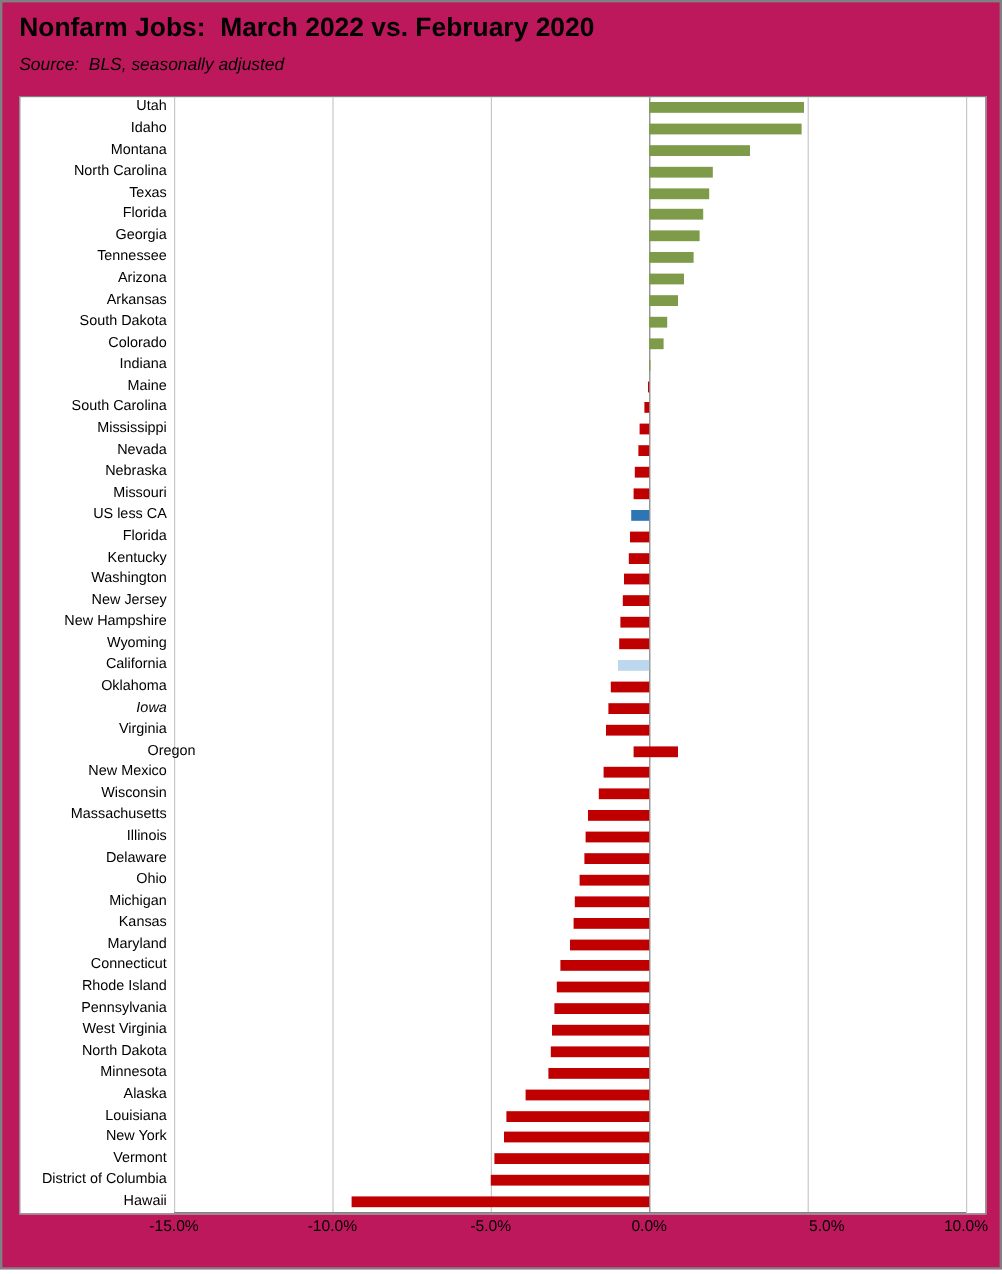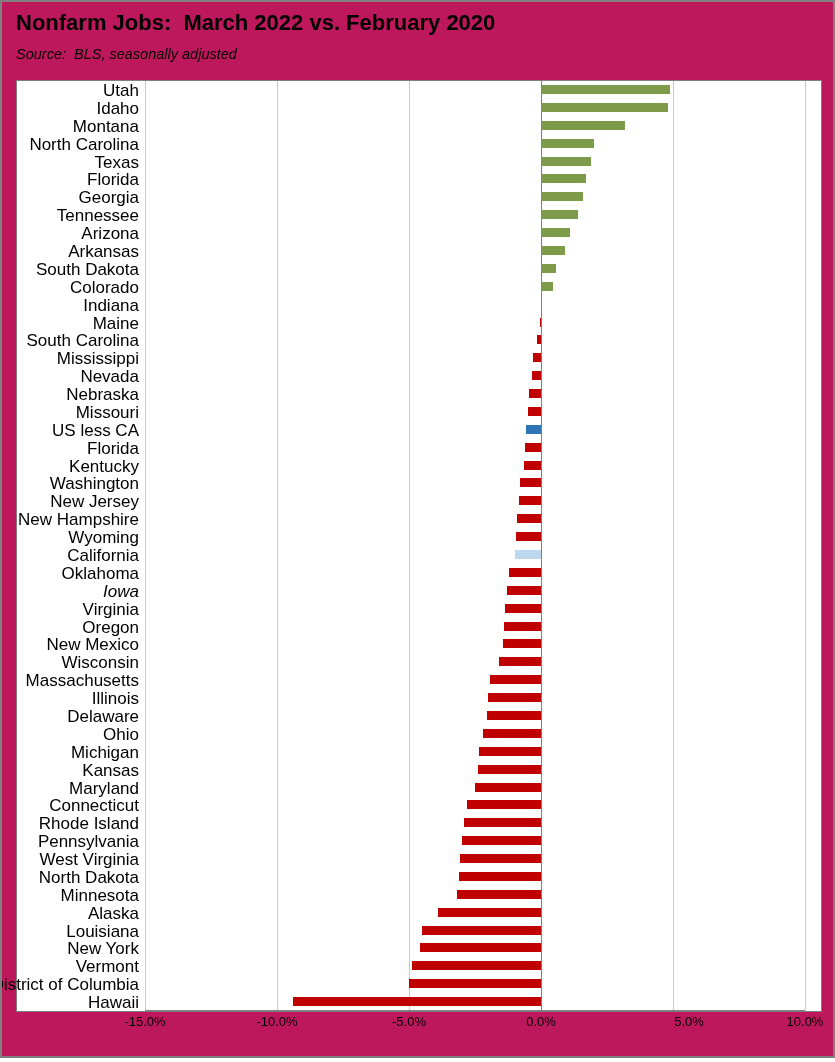--- a/index.html
+++ b/index.html
@@ -84,21 +84,21 @@
   .bar {
     position: absolute;
     top: 3px;
     height: 9px;
   }
   .lbl {
     position: absolute;
     right: 100%;
     margin-right: 0px;
     top: -1px;
-    font-size: 17px;
+    font-size: 12px;
     color: #000000;
     white-space: nowrap;
     text-align: right;
     padding-right: 6px;
   }
   #xaxis {
     position: absolute;
     left: 0;
     top: 933px;
     width: 660px;
@@ -254,21 +254,21 @@
           <div class="bar" style="left: 364.32px; width: 31.68px; background: rgb(192, 0, 0);"></div>
         </div>
         <div class="row" style="top: 501.769px; height: 17.8846px; font-style: italic;">
           <div class="lbl">Iowa</div>
           <div class="bar" style="left: 361.68px; width: 34.32px; background: rgb(192, 0, 0);"></div>
         </div>
         <div class="row" style="top: 519.654px; height: 17.8846px;">
           <div class="lbl">Virginia</div>
           <div class="bar" style="left: 360.36px; width: 35.64px; background: rgb(192, 0, 0);"></div>
         </div>
-        <div class="row" style="top: 537.538px; height: 17.8846px;">
+        <div class="row" style="top: 537.538px; height: 17.8846px; margin-left: 24px;">
           <div class="lbl">Oregon</div>
           <div class="bar" style="left: 359.04px; width: 36.96px; background: rgb(192, 0, 0);"></div>
         </div>
         <div class="row" style="top: 555.423px; height: 17.8846px;">
           <div class="lbl">New Mexico</div>
           <div class="bar" style="left: 357.72px; width: 38.28px; background: rgb(192, 0, 0);"></div>
         </div>
         <div class="row" style="top: 573.308px; height: 17.8846px; padding-left: 23px;">
           <div class="lbl">Wisconsin</div>
           <div class="bar" style="left: 353.76px; width: 42.24px; background: rgb(192, 0, 0);"></div>

